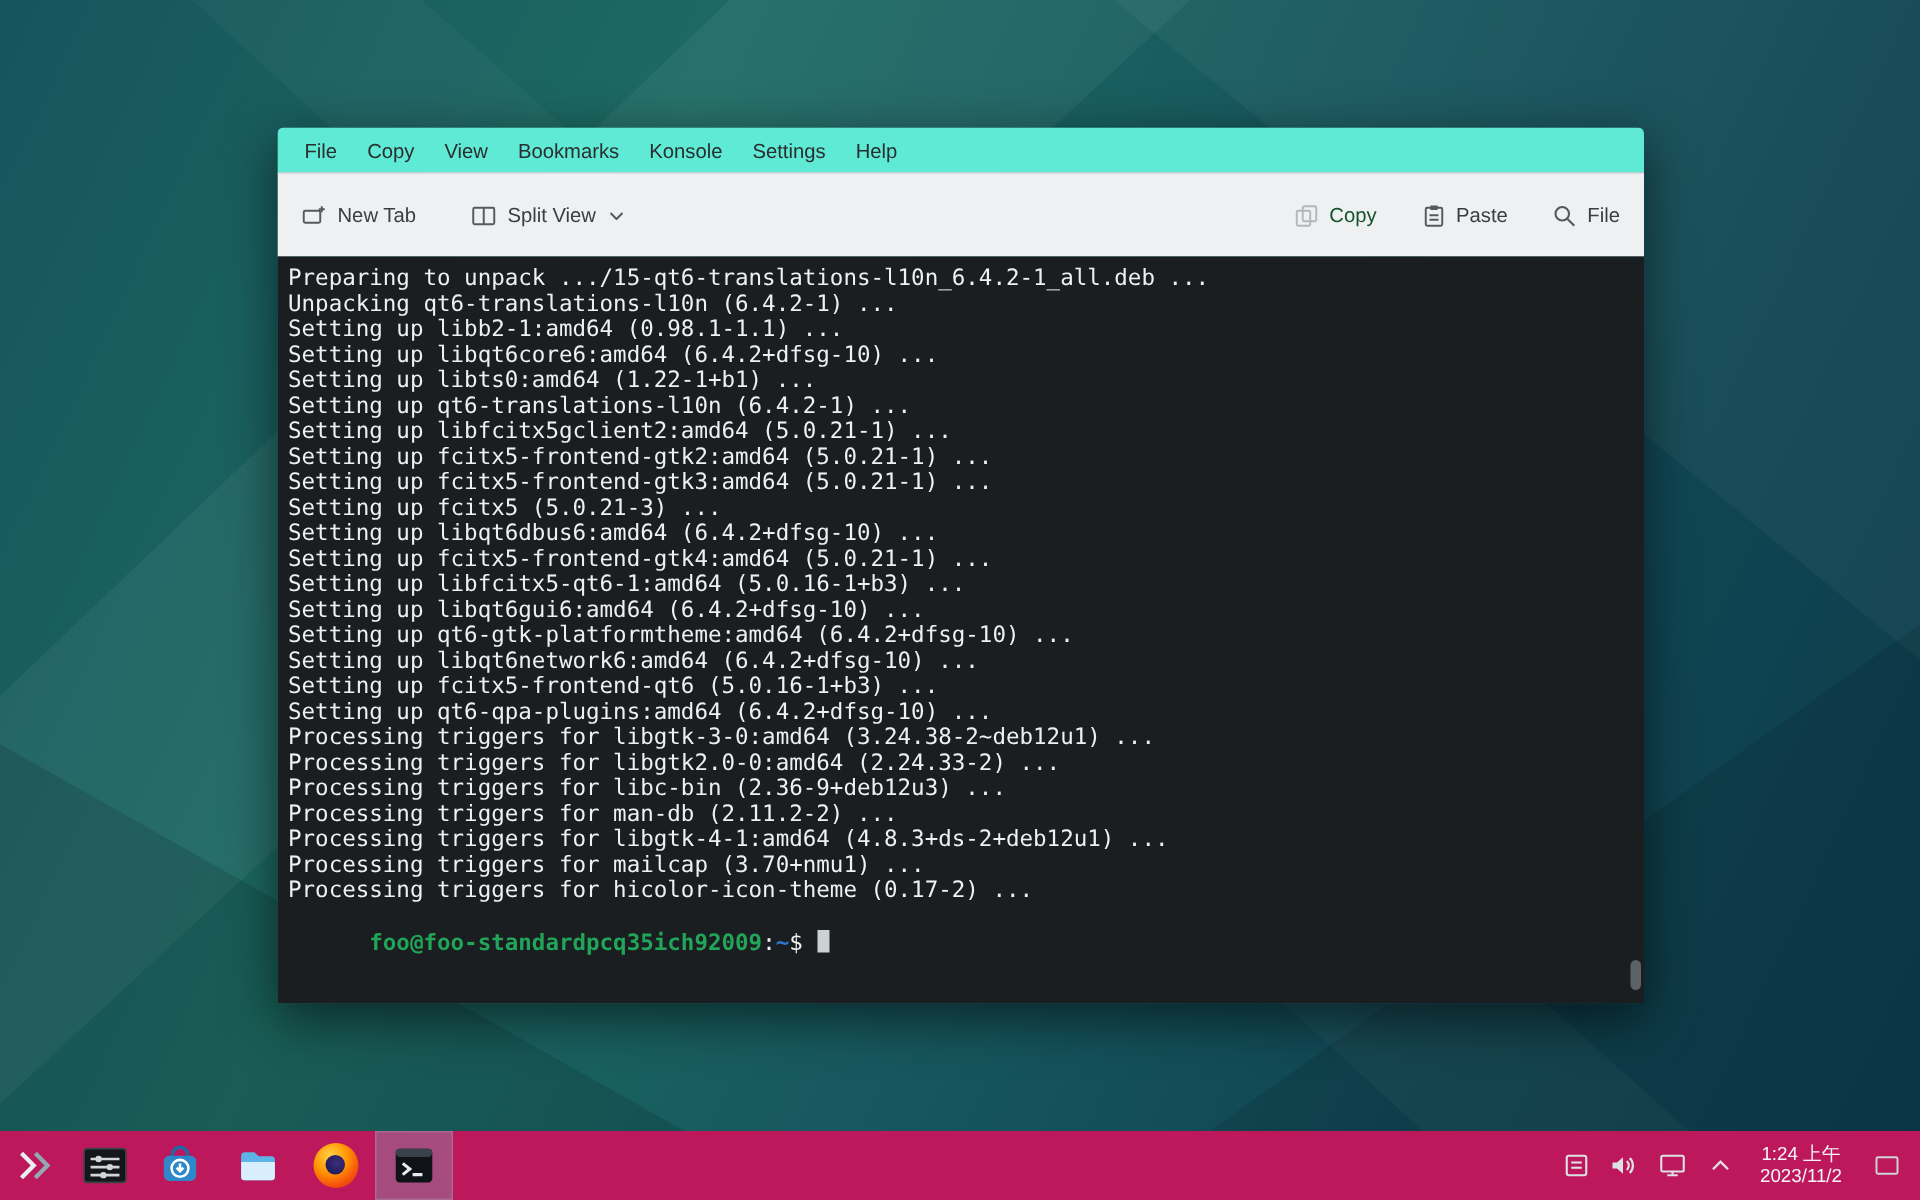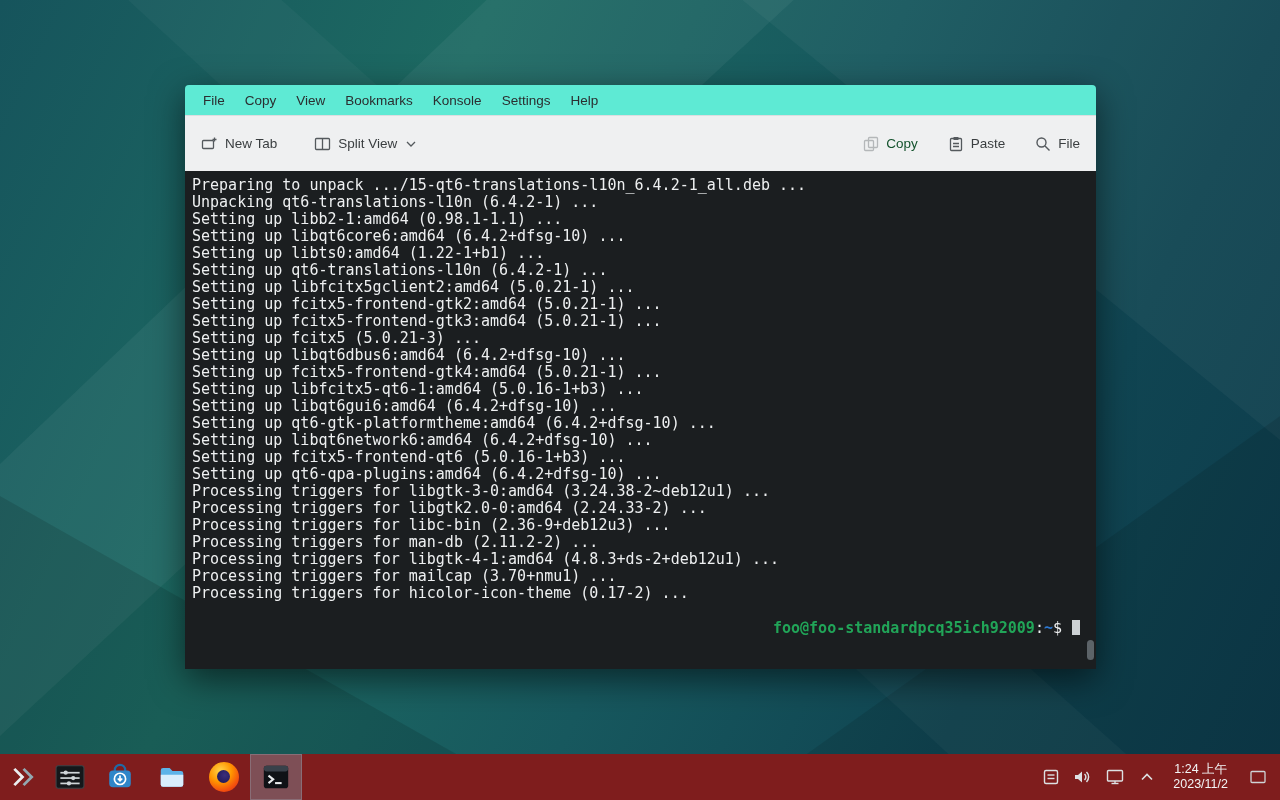--- a/index.html
+++ b/index.html
@@ -39,31 +39,31 @@
   .tool-right { margin-left:auto; display:flex; align-items:center; }
   .tool-right .tool-btn + .tool-btn { margin-left:30px; }
   .tool-btn.disabled { color:#14532d;text-align:right; }
   .chev { margin-left:2px; }
 
   
   .terminal { flex:1 1 auto; background:#1b1e20; position:relative; }
   .term-content { padding:6px 16px 0 7px; font-family:"DejaVu Sans Mono", monospace;
     font-size:15px; line-height:17px; color:#eef0f1; white-space:pre; }
   .term-line { height:17px; }
-  .prompt-line { height:17px; margin-top:1px;text-align:right; }
+  .prompt-line { height:17px; margin-top:1px; }
   .p-user { color:#21a558; font-weight:bold; }
   .p-path { color:#2d78cf; font-weight:bold; }
   .cursor { display:inline-block; width:8px; height:15px; background:#ccd1d4;
     vertical-align:-2px; margin-left:1px; }
   .term-scrollbar { position:absolute; top:2px; bottom:2px; right:2px; width:8px; }
   .term-scroll-handle { position:absolute; bottom:7px; right:0; width:7px; height:20px;
     border-radius:3.5px; background:#5c6368; }
 
   
-  .taskbar { position:absolute; left:0; right:0; bottom:0; height:46px; background:#7f1d1d;
+  .taskbar { position:absolute; left:0; right:0; bottom:0; height:46px; background:#be185d;
     display:flex; align-items:center; }
   .tb-btn { height:46px; display:flex; align-items:center; justify-content:center; }
   .tb-launcher { width:46px; }
   .tb-winlist { width:48px; }
   .tb-app { width:52px; }
   .tb-app.active { background:rgba(125,160,180,0.38); box-shadow:inset 0 0 0 1px rgba(170,200,215,0.25); }
   .firefox-circle { width:30px; height:30px; border-radius:50%;
     background:radial-gradient(circle at 38% 30%, #ffd54a 0%, #ff9500 40%, #f5500e 70%, #d62f12 95%);
     position:relative; }
   .firefox-circle::after { content:""; position:absolute; left:8px; top:8px; width:13px; height:13px;

